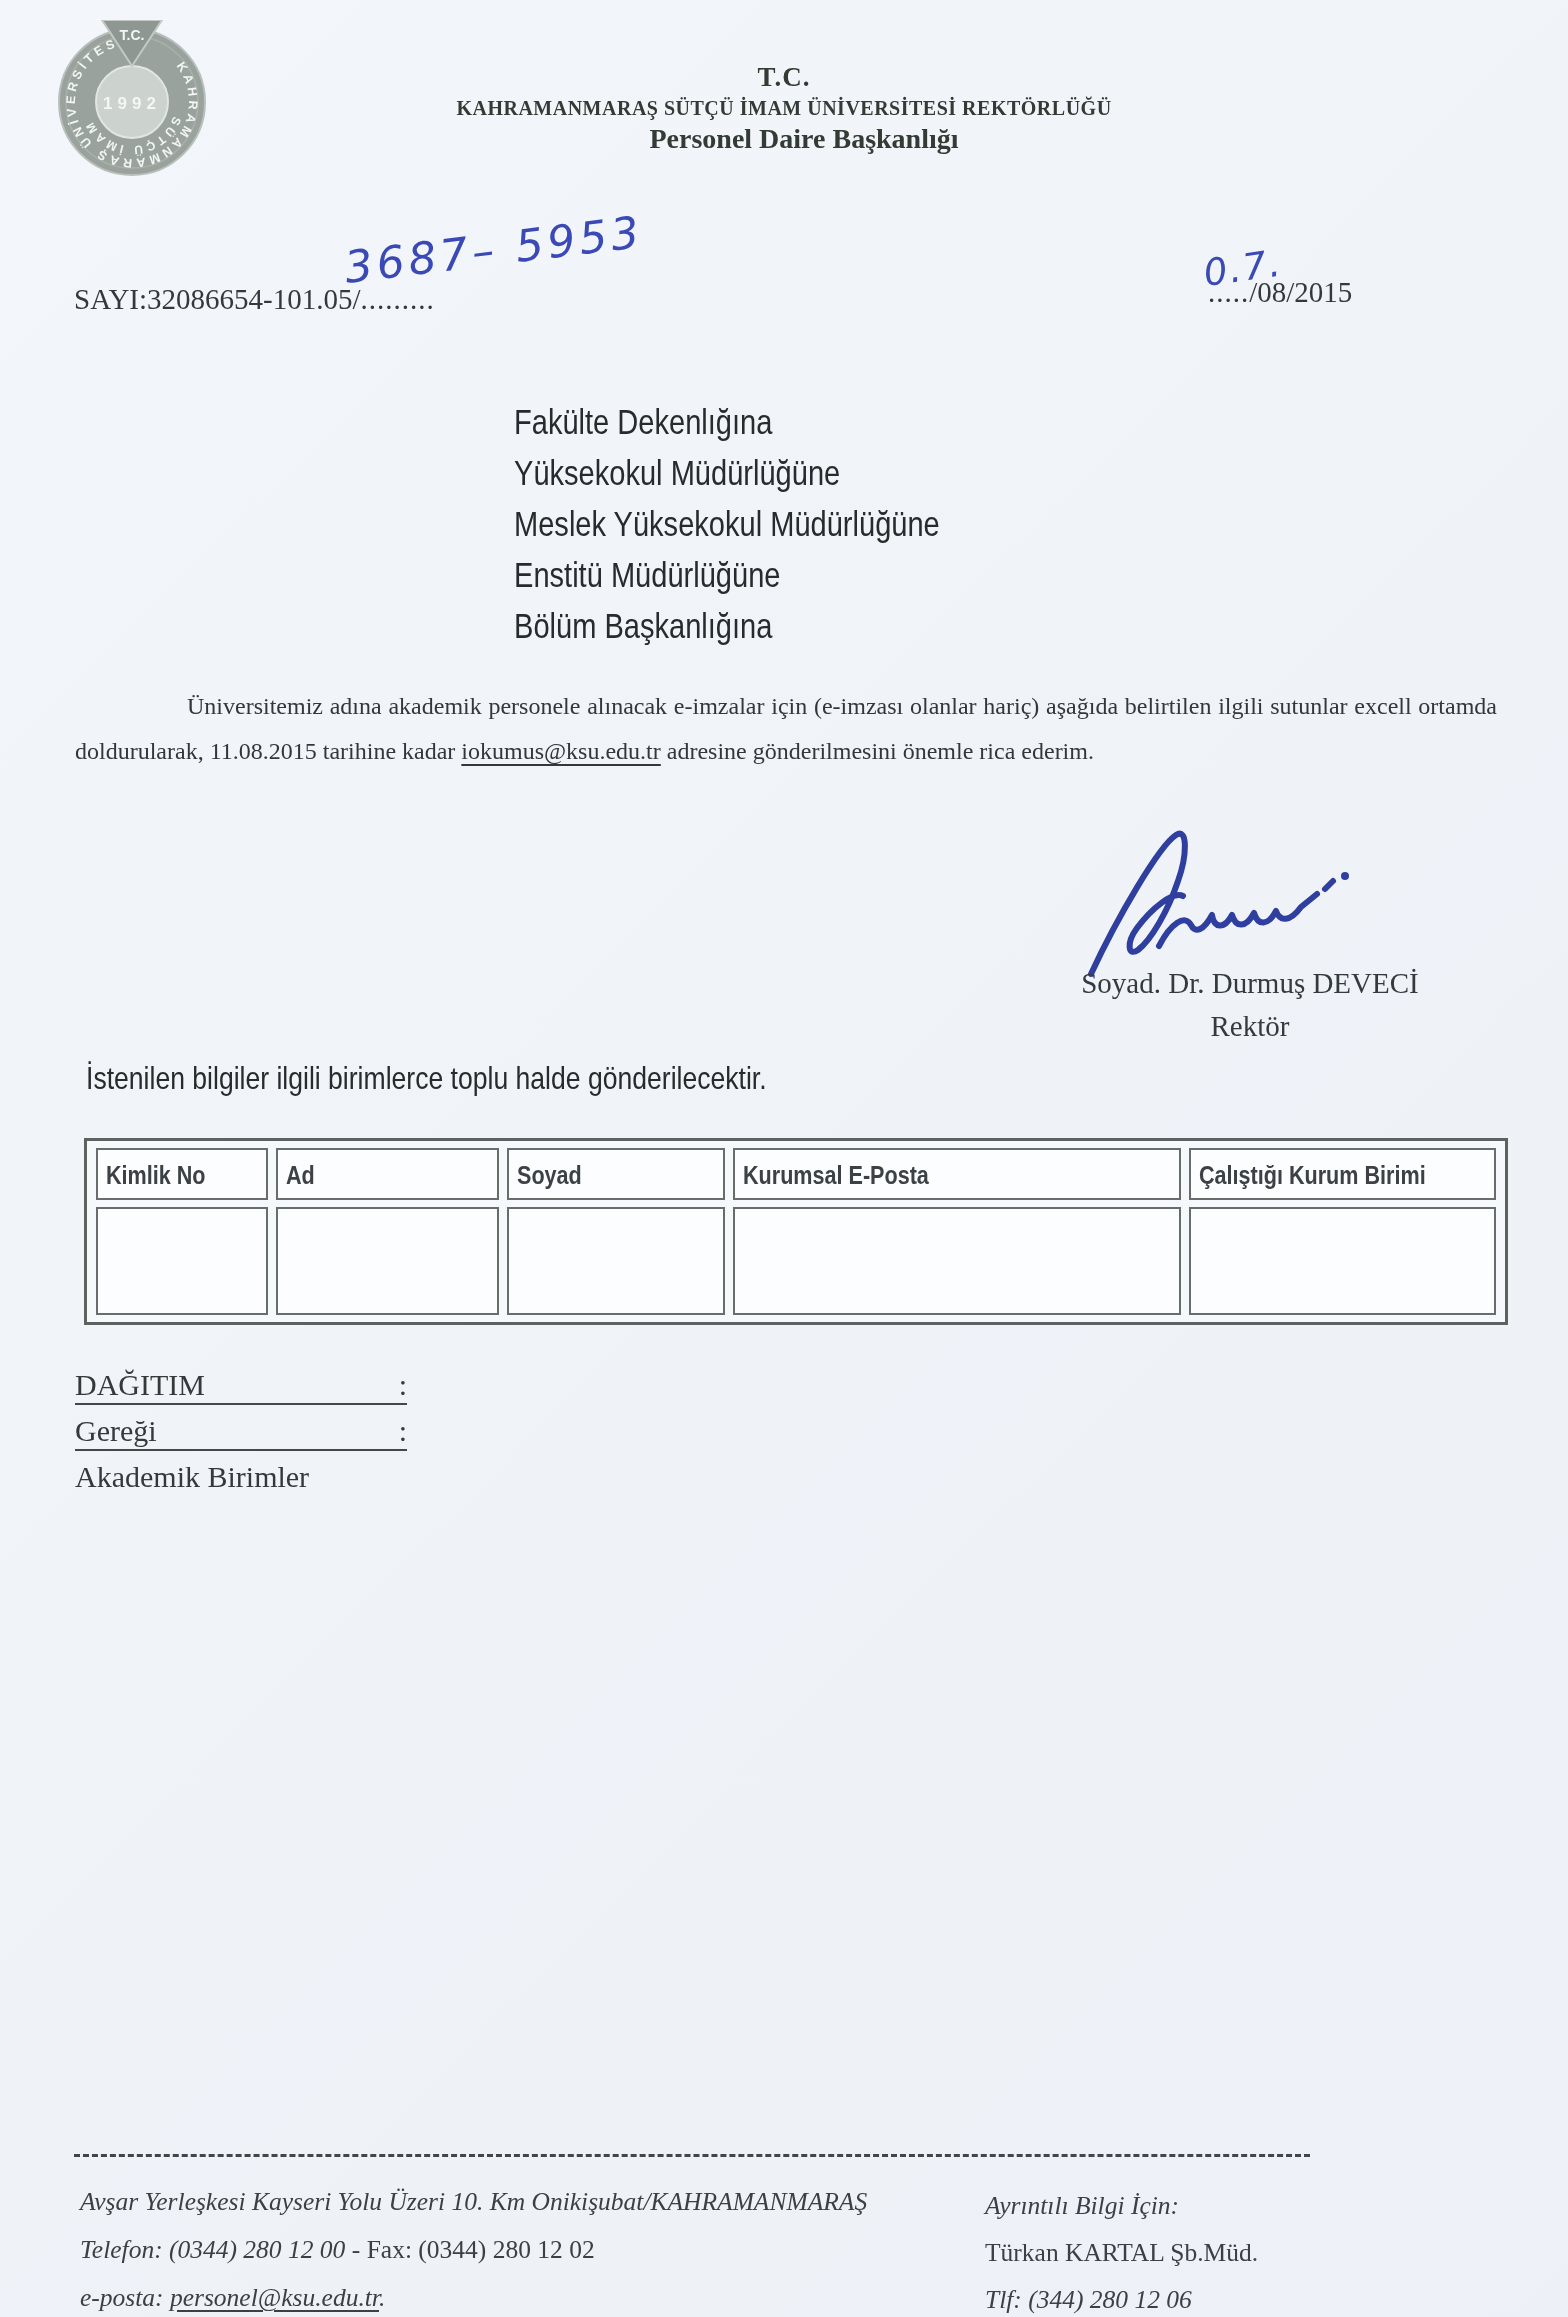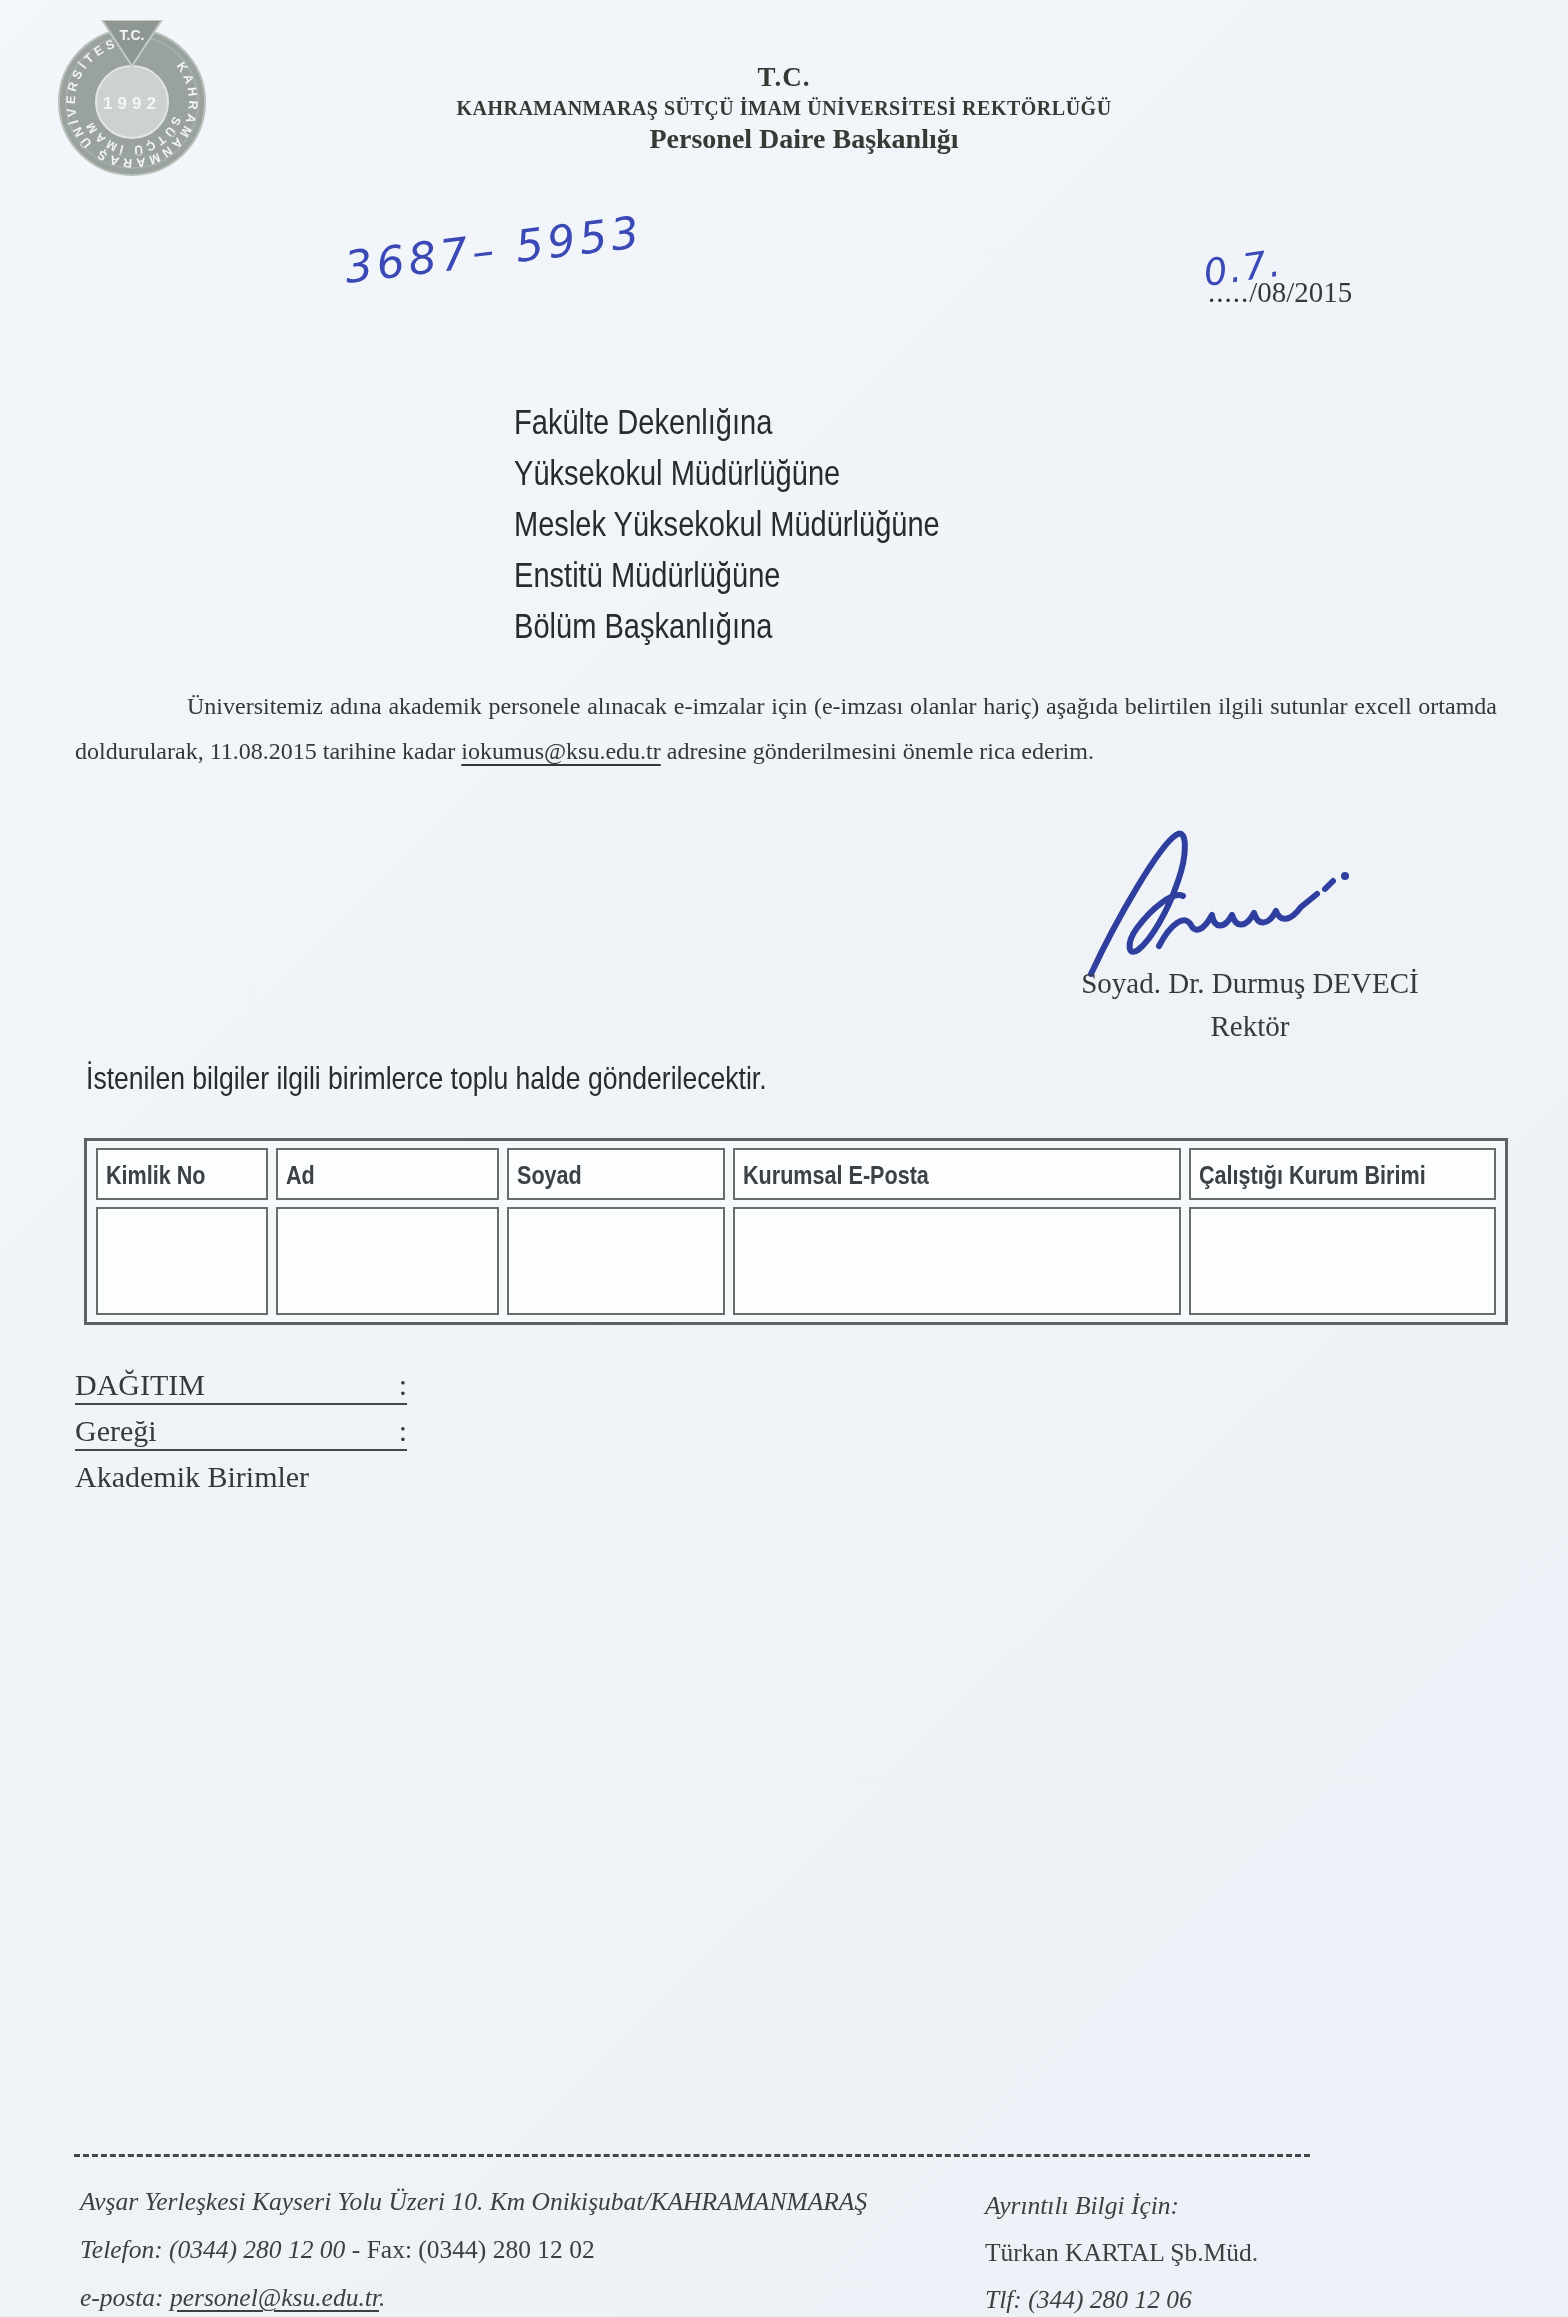--- a/index.html
+++ b/index.html
@@ -83,20 +83,21 @@
     <text x="0" y="-62" text-anchor="middle" font-family="Liberation Sans, sans-serif" font-size="14" font-weight="bold" fill="#f4f6f3">T.C.</text>
   </svg>
 
   <div class="hdr">
     <div class="tc">T.C.</div>
     <div class="uni">KAHRAMANMARAŞ SÜTÇÜ İMAM ÜNİVERSİTESİ REKTÖRLÜĞÜ</div>
     <div class="dep">Personel Daire Başkanlığı</div>
   </div>
 
   <div class="refs">
+    <div><span>SAYI:32086654-101.05/</span><span class="dots">.........</span></div>
   </div>
   <div class="hand sayi-hand">3687– 5953</div>
 
   <div class="dateline"><span class="dots">.....</span><span>/08/2015</span></div>
   <div class="hand date-hand">0.7.</div>
 
   <div class="recips din">
     <div class="squeeze">Fakülte Dekenlığına</div><br>
     <div class="squeeze">Yüksekokul Müdürlüğüne</div><br>
     <div class="squeeze">Meslek Yüksekokul Müdürlüğüne</div><br>

